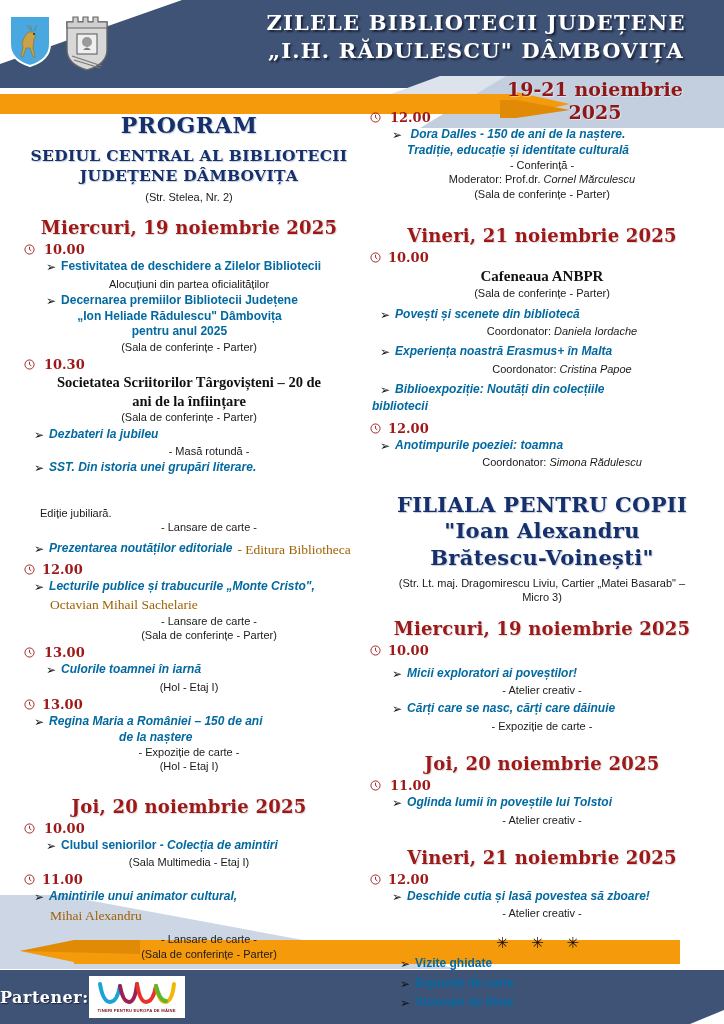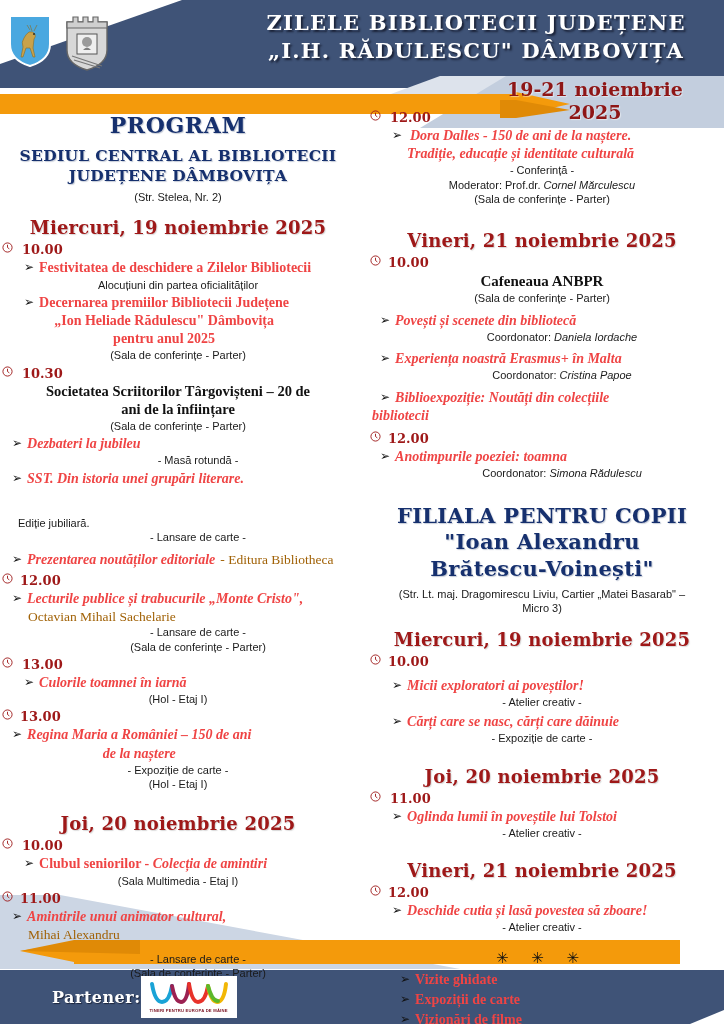--- a/index.html
+++ b/index.html
@@ -90,21 +90,21 @@
     text-shadow:1px 1px 1px rgba(255,255,255,.5);
     z-index:4;
   }
 
   
   .cols {
     position:absolute; left:0; top:108px; width:724px; height:820px;
     display:flex; z-index:2;
   }
   .col { width:362px; padding:0 10px; }
-  .col-l { padding-left:2px; padding-right:8px; }
+  .col-l { padding-left:24px; padding-right:8px; }
   .col-r { padding-left:8px; padding-right:10px; }
 
   
   .program-title {
     text-align:center;
     font-family:"DejaVu Serif", serif;
     font-weight:bold; font-size:22px; color:#16306e;
     letter-spacing:.6px; margin:4px 0 8px;
     text-shadow:1px 1px 1px rgba(150,160,180,.6);
   }
@@ -123,40 +123,40 @@
   .day {
     text-align:center;
     font-family:"DejaVu Serif", serif;
     font-weight:bold; font-size:18px; color:#9e1818;
     margin:13px 0 4px; letter-spacing:.2px;
     text-shadow:1px 1px 1px rgba(190,190,190,.6);
   }
   .time {
     font-family:"DejaVu Serif", serif;
     font-weight:bold; font-size:13px; color:#9e1818;
-    margin:3px 0 1px; display:flex; align-items:flex-start; gap:7px;
+    margin:3px 0 1px; display:flex; align-items:center; gap:7px;
   }
   .time .clock { display:inline-block; width:11px; height:11px; flex:0 0 11px; }
   .time-ind { margin-left:2px; }
 
   .item {
     display:flex; gap:5px; align-items:flex-start;
     margin:2px 0 0;
   }
   .arr {
     flex:0 0 auto; font-size:12px; line-height:1.45; color:#111;
     font-family:"DejaVu Sans", sans-serif;
   }
   .item-ind1 { padding-left:10px; }
   .item-ind2 { padding-left:22px; }
   .item-ind3 { padding-left:30px; }
 
   .itxt {
-    font-family:Liberation Serif, serif;
-    font-weight:bold; font-size:14px; color:#ef4444; line-height:1.3;
+    font-family:Liberation Sans, sans-serif;
+    font-weight:bold; font-size:12px; color:#0369a1; line-height:1.3;
   }
   .itxt.it { font-style:italic; }
   .itxt.ctr { text-align:center; }
 
   .sub {
     font-family:"Liberation Sans", sans-serif;
     font-size:11px; color:#1a1a1a; line-height:1.3;
     text-align:center; margin:0;
   }
   .sub.left { text-align:left; padding-left:36px;margin-top:28px; }
@@ -174,21 +174,21 @@
   }
   .stars {
     text-align:center; font-size:15px; letter-spacing:9px;
     color:#111; margin:14px 0 4px; font-family:"DejaVu Sans", sans-serif;
   }
   .gap-l { height:22px; }
 
   
   .footer {
     position:absolute; left:0; top:970px; width:724px; height:54px;
-    z-index:4; display:flex; align-items:center; padding-left:52px; 
+    z-index:4; display:flex; align-items:center; 
   }
   .partener {
     font-family:"DejaVu Serif", serif; font-weight:bold;
     font-size:16px; color:#ffffff; letter-spacing:.5px;
     text-shadow:1px 1px 1px rgba(20,26,45,.8);
   }
   .logo-box {
     width:96px; height:42px; background:#ffffff;
     display:flex; flex-direction:column; align-items:center;
     justify-content:center; padding:2px;

